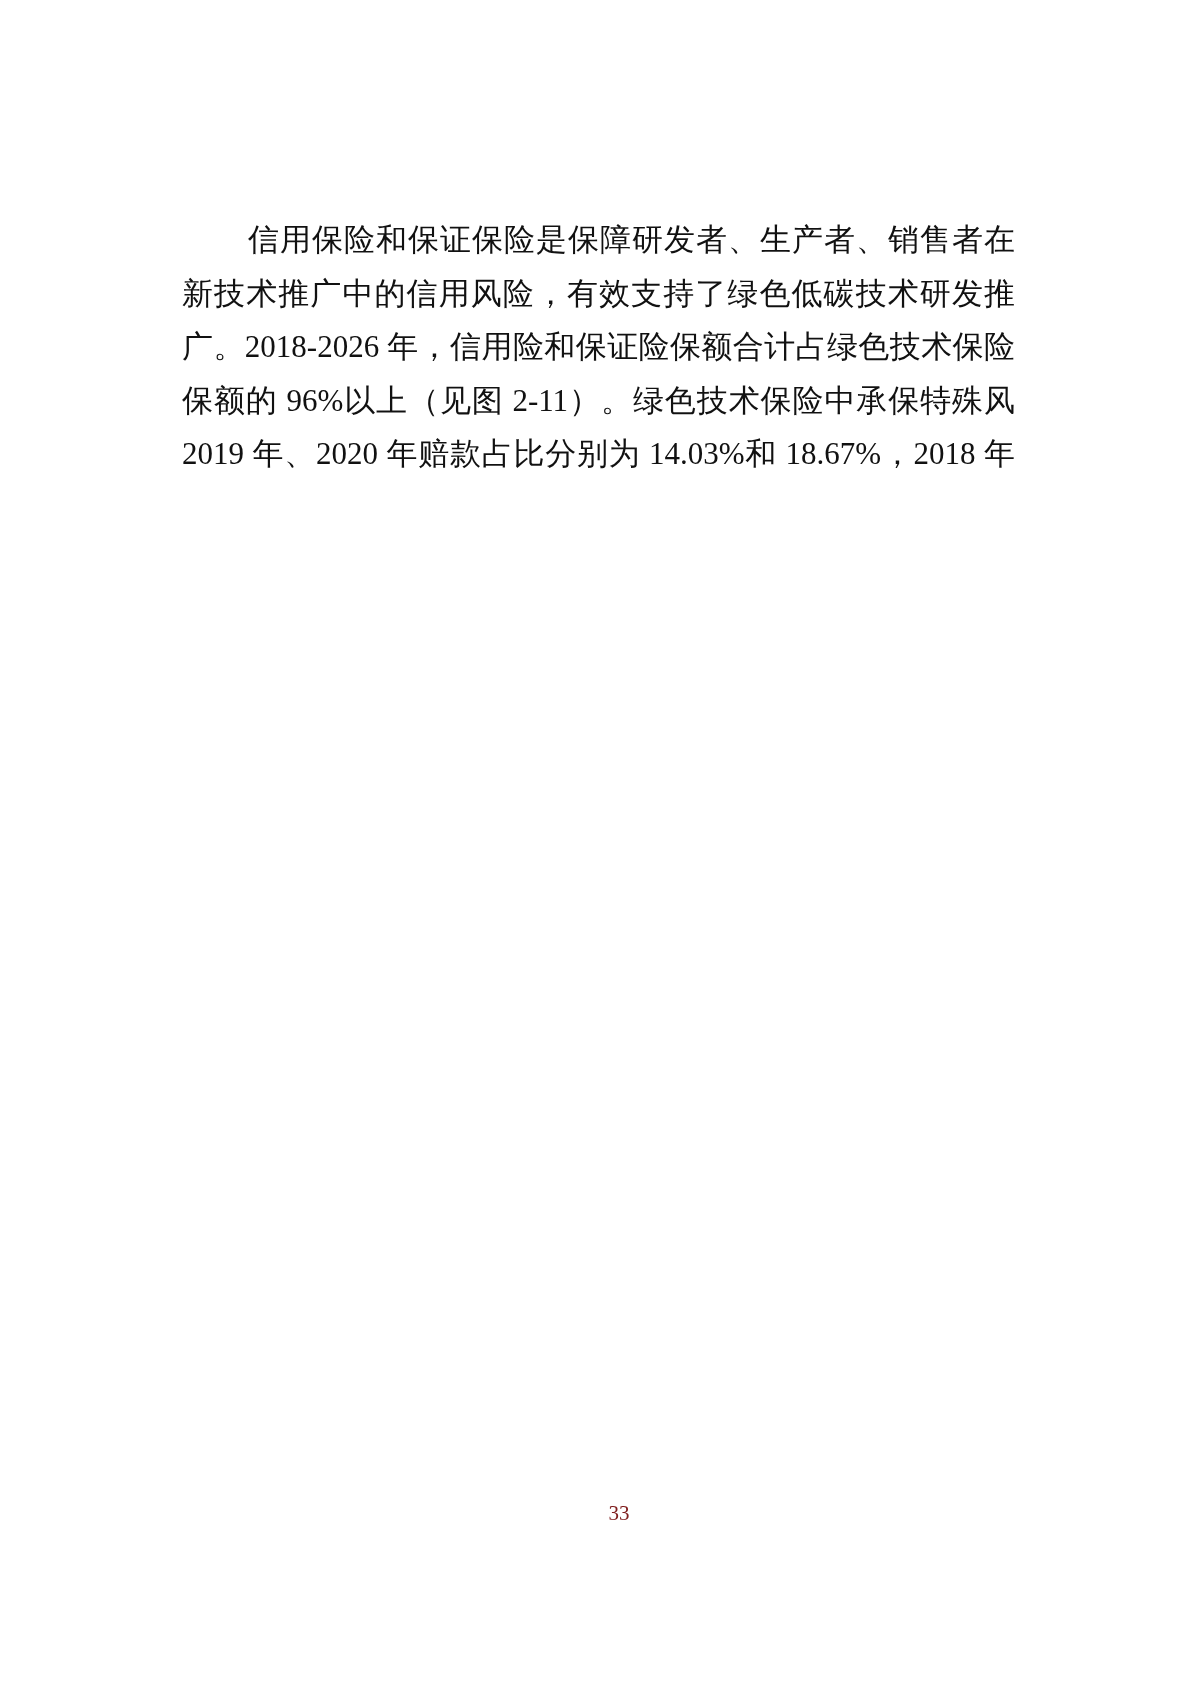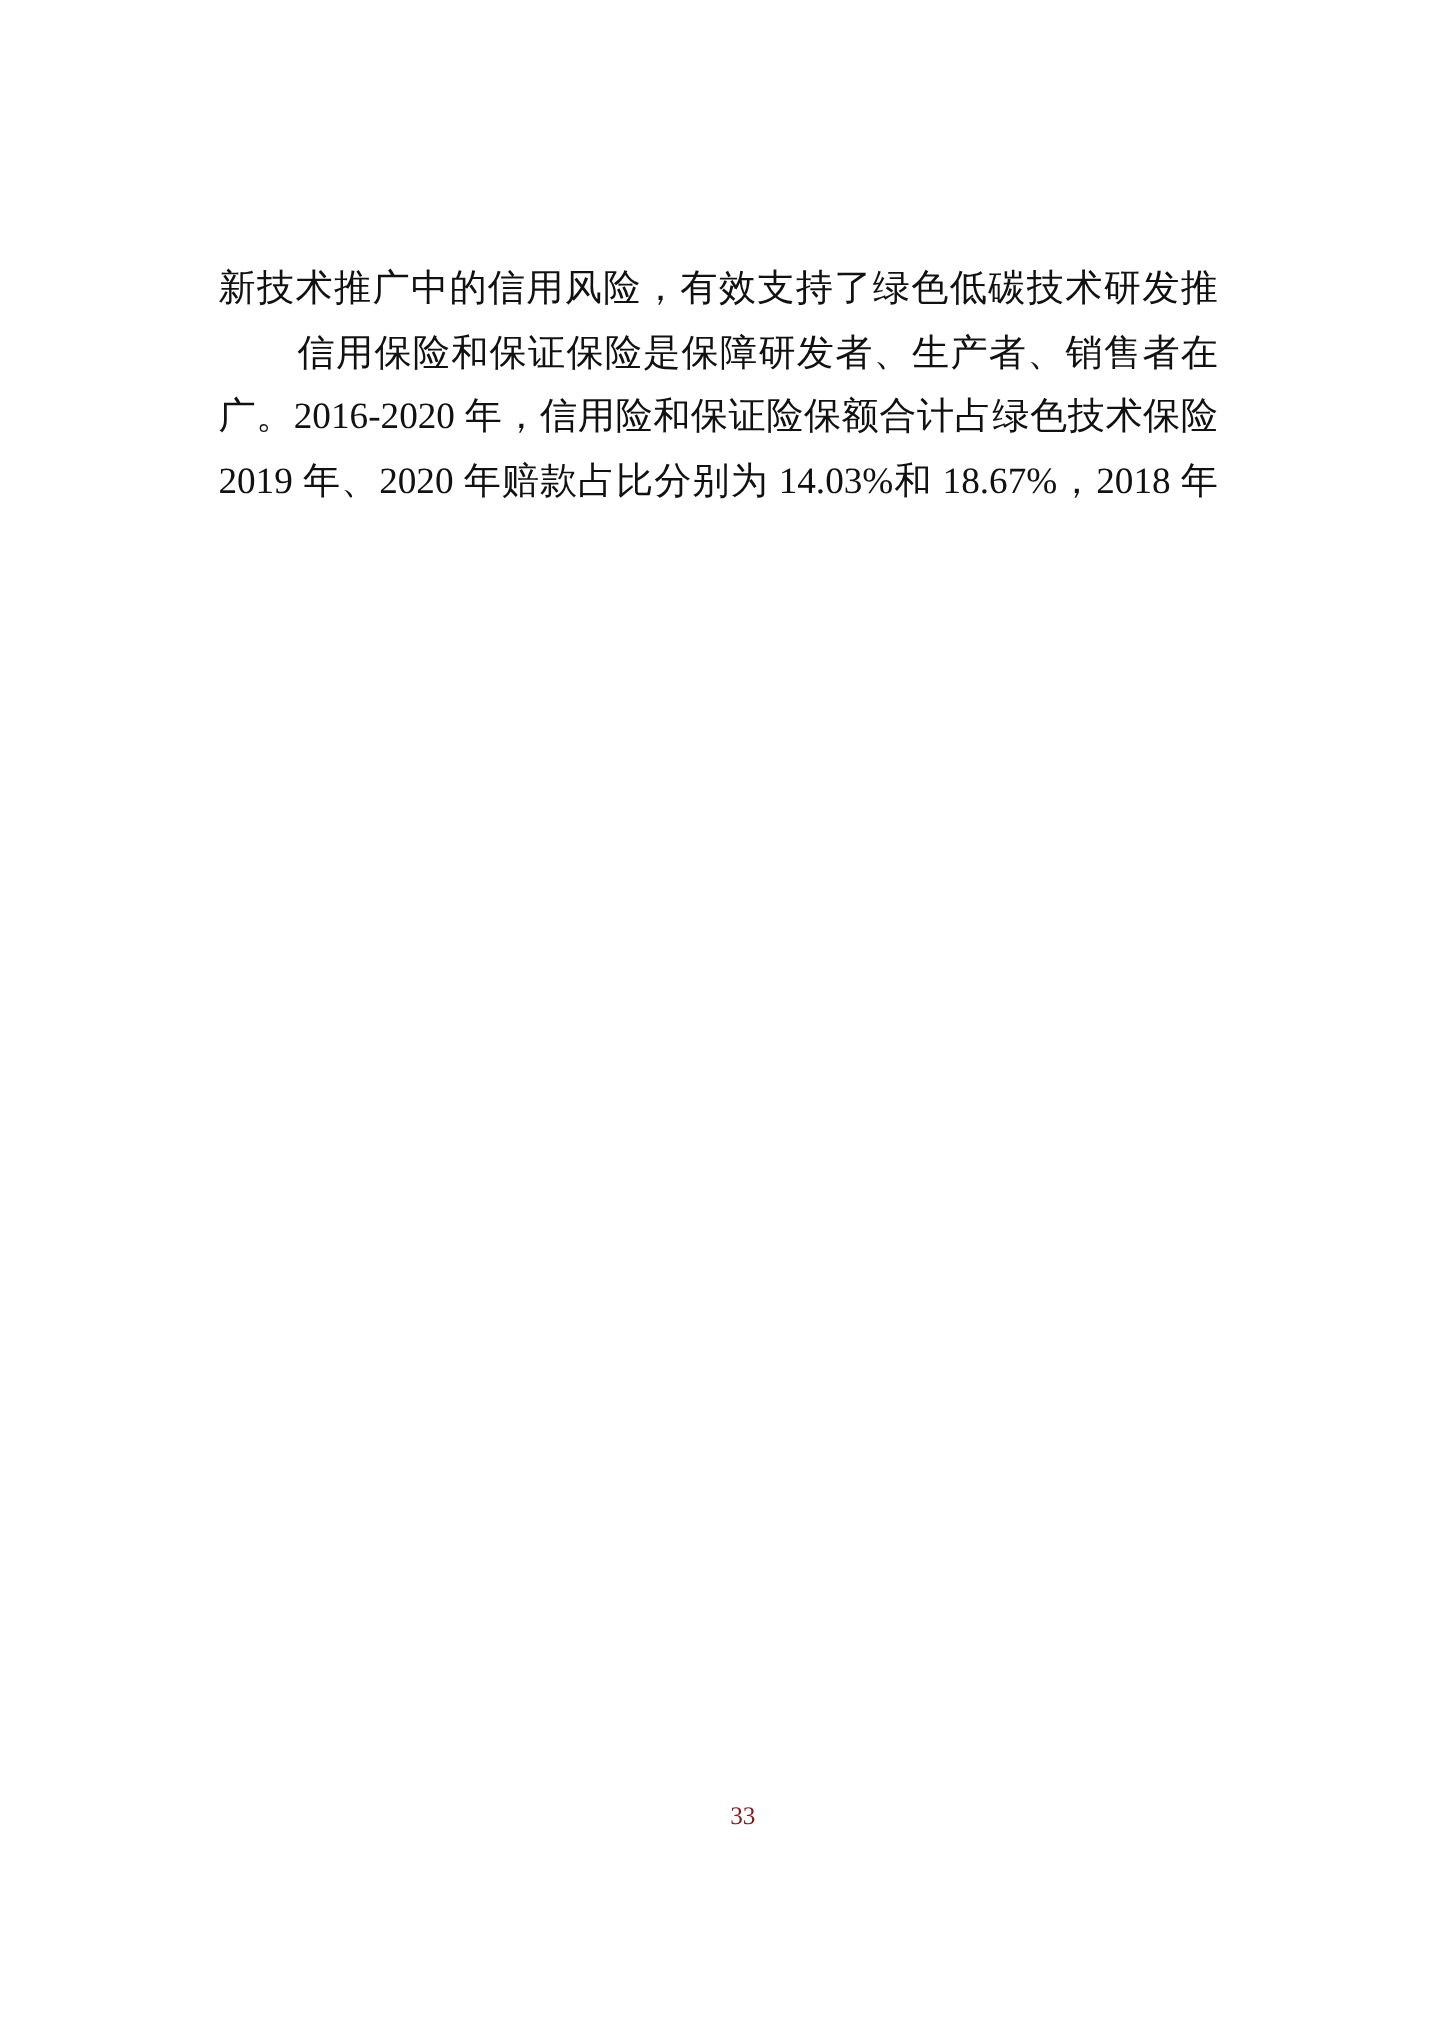--- a/index.html
+++ b/index.html
@@ -47,21 +47,22 @@
     line-height: 26px;
     color: #7f1d1d;
   }
 </style>
 </head>
 <body>
 
 <div class="page">
 
   <div class="paragraph">
+    <div class="line first">信用保险和保证保险是保障研发者、生产者、销售者在</div>
     <div class="line">新技术推广中的信用风险，有效支持了绿色低碳技术研发推</div>
-    <div class="line first">信用保险和保证保险是保障研发者、生产者、销售者在</div>
-    <div class="line">广。2016-2020 年，信用险和保证险保额合计占绿色技术保险</div>
+    <div class="line">广。2018-2026 年，信用险和保证险保额合计占绿色技术保险</div>
+    <div class="line">保额的 96%以上（见图 2-11）。绿色技术保险中承保特殊风</div>
     <div class="line">2019 年、2020 年赔款占比分别为 14.03%和 18.67%，2018 年</div>
   </div>
 
   <div class="page-number">33</div>
 
 </div>
 
 </body></html>

